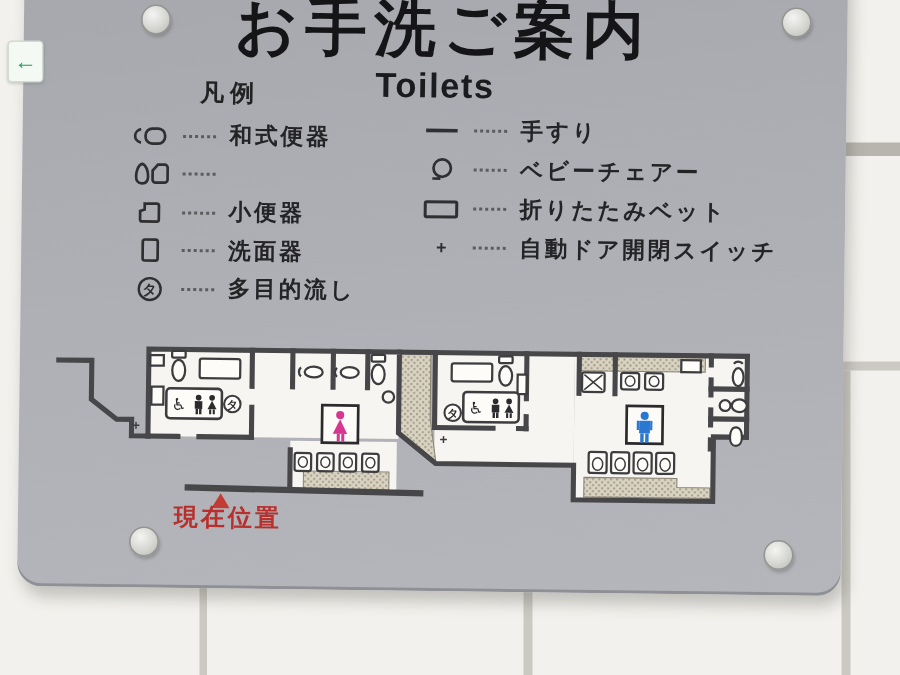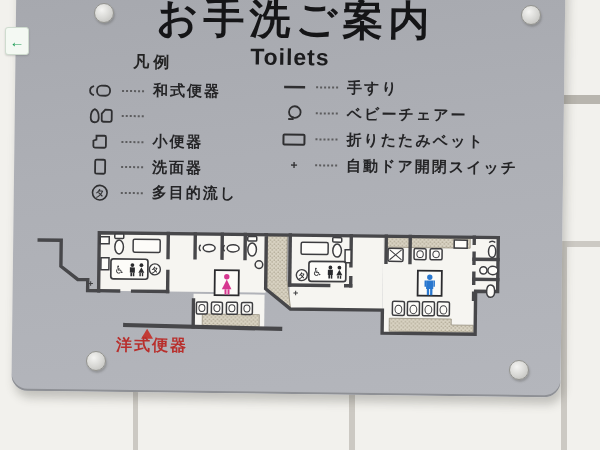--- a/index.html
+++ b/index.html
@@ -359,19 +359,19 @@
       <g>
           <circle cx="450.5" cy="49" r="3.6"></circle>
           <ellipse cx="460" cy="49" rx="5" ry="4.2"></ellipse>
         </g>
       <path d="M458,63.5 c2.6,0 4,2.8 4,6.5 c0,3.6 -1.7,5.8 -4,5.8 c-2.3,0 -4,-2.2 -4,-5.8 c0,-3.7 1.4,-6.5 4,-6.5 z"></path>
     </g>
 
     <polygon points="115,111.5 109,121.5 121,121.5" fill="#c23b35"></polygon>
   </svg>
 
-  <div class="cur-loc">洋式便器</div>
+  <div class="cur-loc">現在位置</div>
 </div>
 
 <div class="screw" style="left:94px;top:3px"></div>
 <div class="screw" style="left:521px;top:5px"></div>
 <div class="screw" style="left:86px;top:351px"></div>
 <div class="screw" style="left:509px;top:360px"></div>
 
 </body></html>

